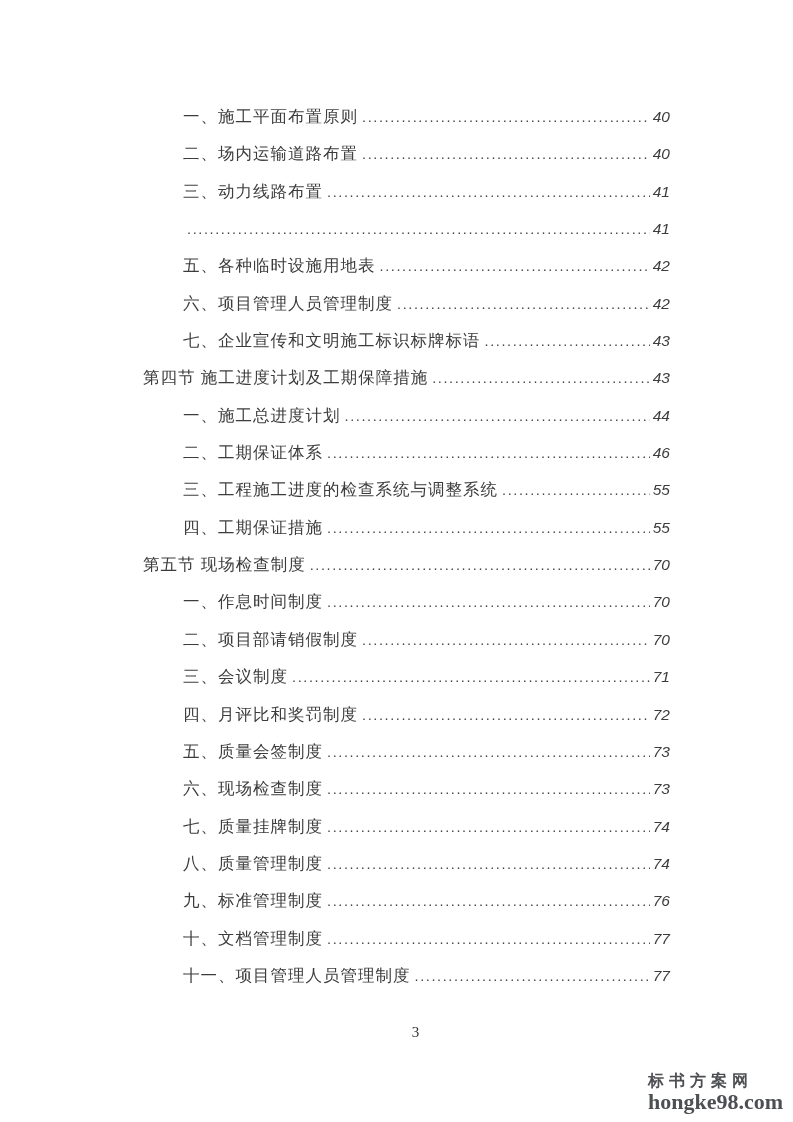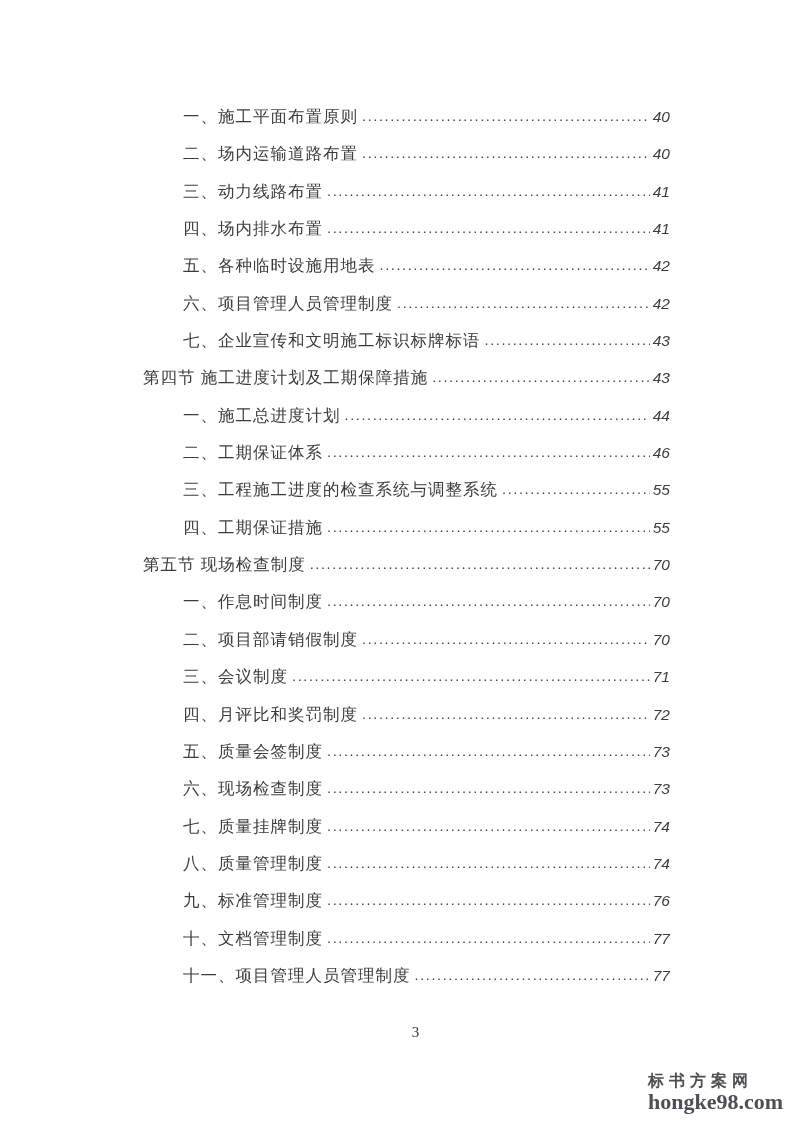--- a/index.html
+++ b/index.html
@@ -21,21 +21,21 @@
     background: #ffffff;
   }
   .toc {
     position: absolute;
     top: 98px;
     left: 143px;
     width: 527px;
   }
   .toc-row {
     display: flex;
-    align-items: flex-end;
+    align-items: flex-start;
     height: 37.35px;
     line-height: 37.35px;
     white-space: nowrap;
   }
   .toc-row.lvl2 { padding-left: 40px; }
   .toc-label {
     font-size: 16.5px;
     letter-spacing: 1px;
     color: #3c3c3c;
   }
@@ -106,21 +106,20 @@
       <span class="toc-label">二、场内运输道路布置</span>
       <span class="leader"></span>
       <span class="toc-page">40</span>
     </div>
     <div class="toc-row lvl2">
       <span class="toc-label">三、动力线路布置</span>
       <span class="leader"></span>
       <span class="toc-page">41</span>
     </div>
     <div class="toc-row lvl2">
-      <span class="toc-label">四、场内排水布置</span>
       <span class="leader"></span>
       <span class="toc-page">41</span>
     </div>
     <div class="toc-row lvl2">
       <span class="toc-label">五、各种临时设施用地表</span>
       <span class="leader"></span>
       <span class="toc-page">42</span>
     </div>
     <div class="toc-row lvl2">
       <span class="toc-label">六、项目管理人员管理制度</span>

